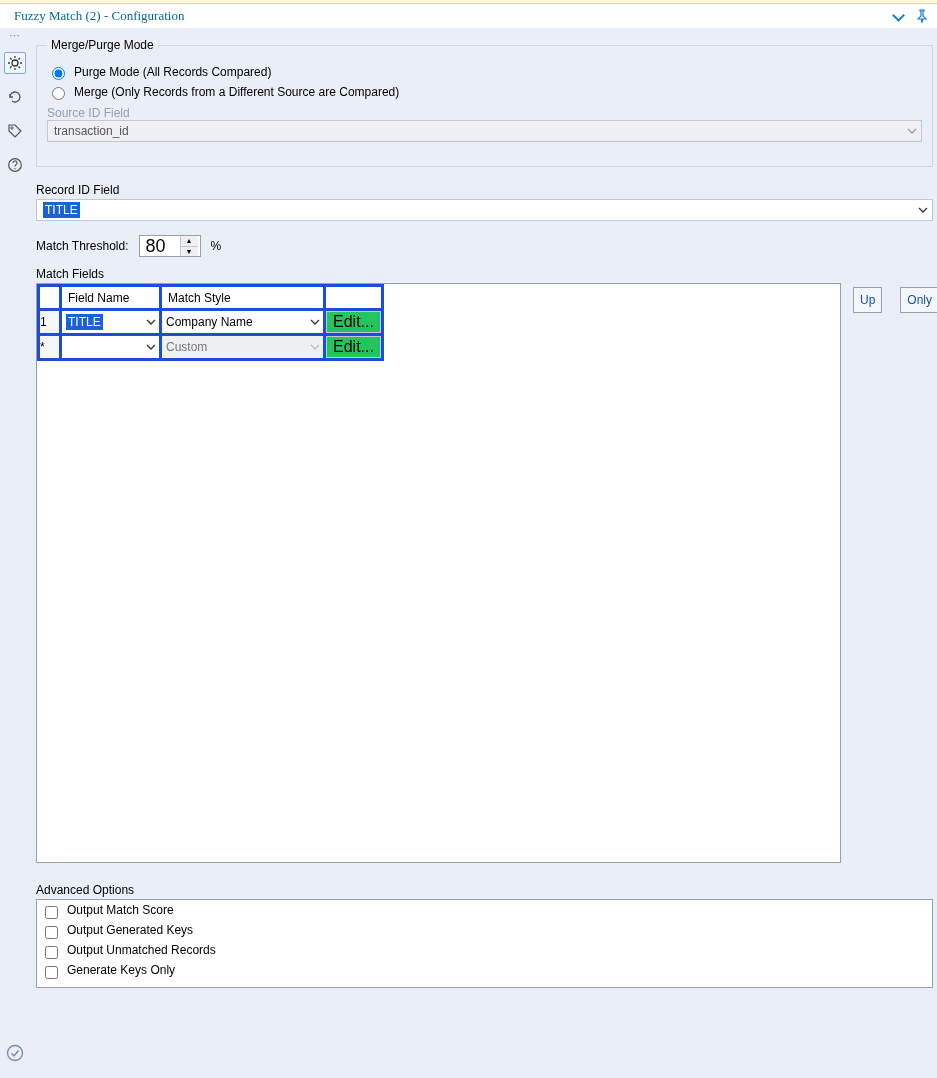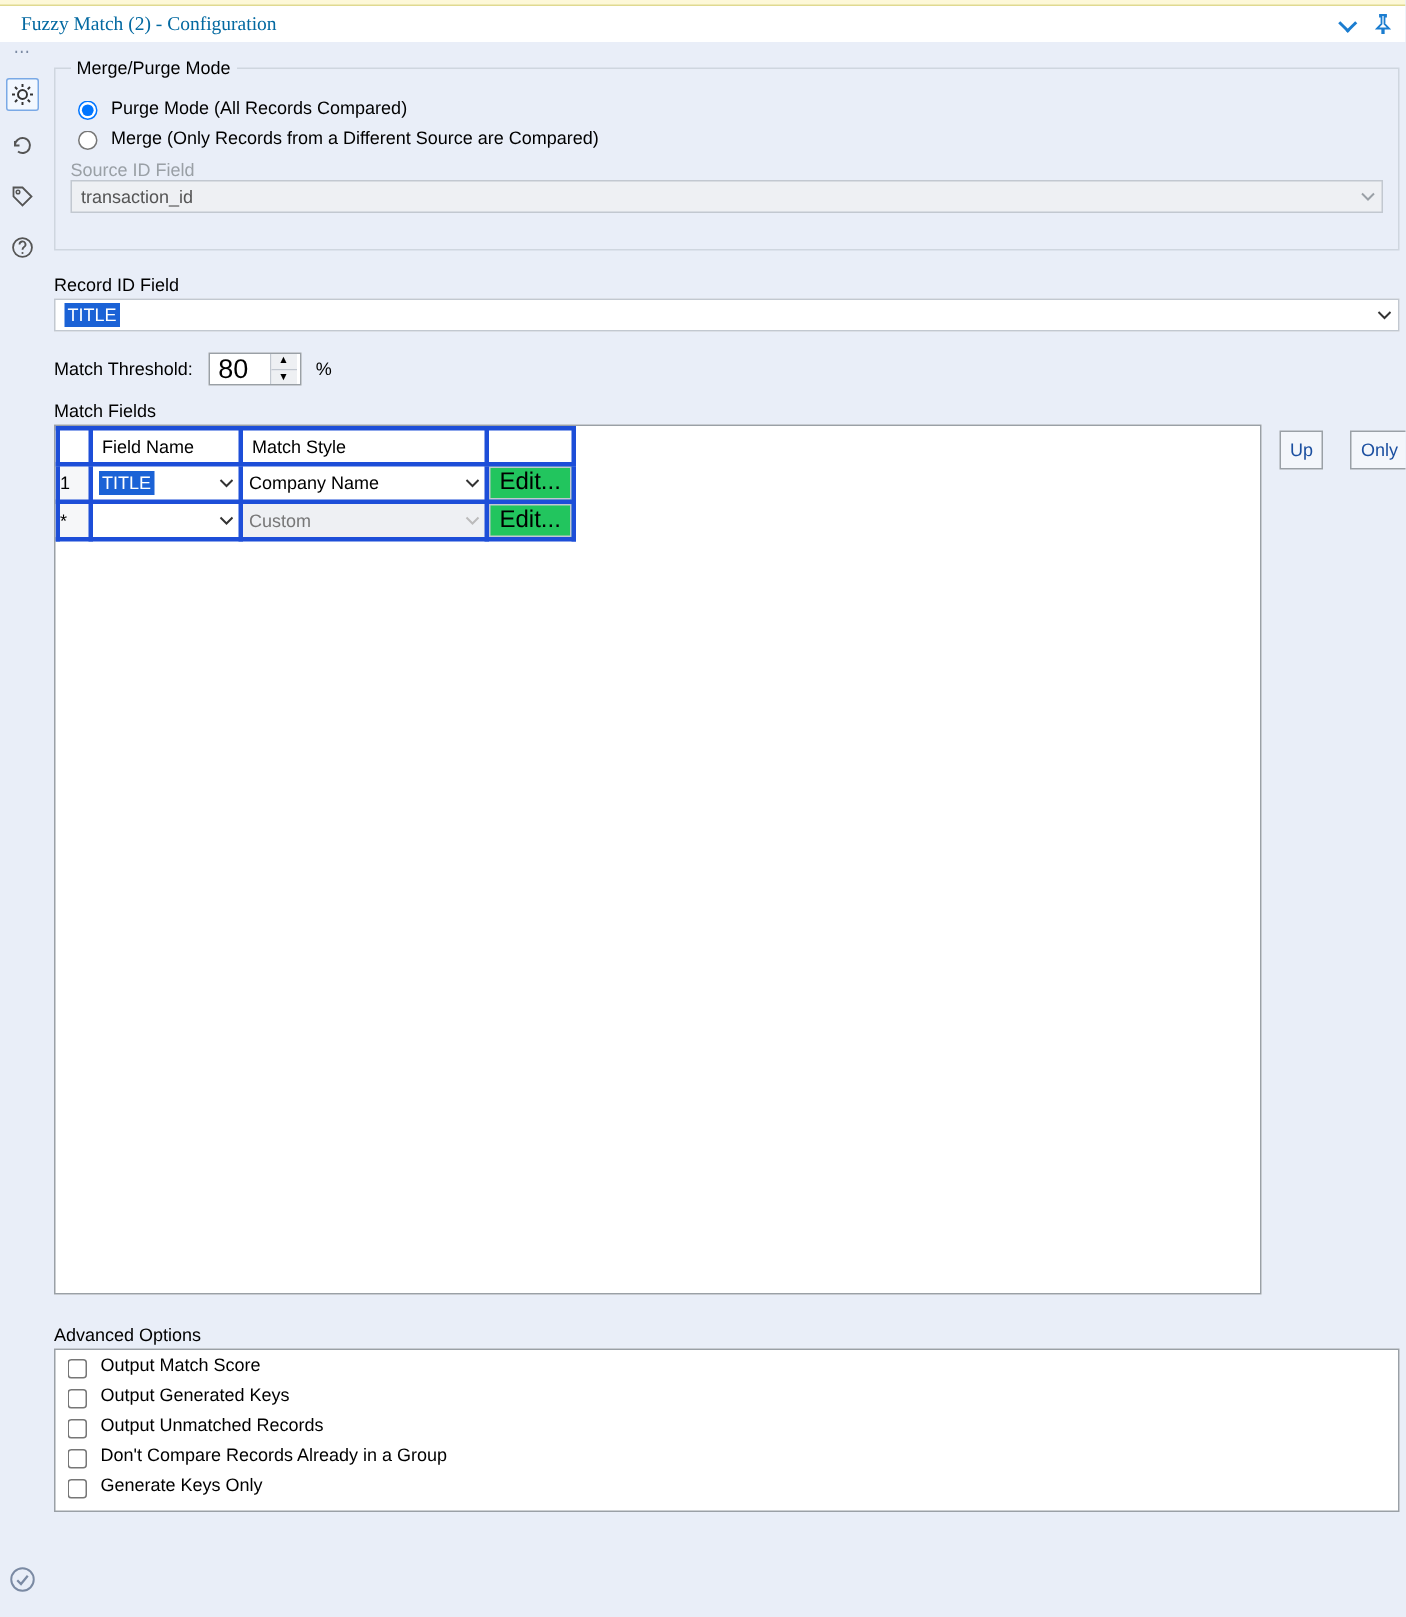--- a/index.html
+++ b/index.html
@@ -430,24 +430,20 @@
           <label class="chk-row">
             <input type="checkbox" style="">
             <span>Output Generated Keys</span>
           </label>
           <label class="chk-row">
             <input type="checkbox" style="">
             <span>Output Unmatched Records</span>
           </label>
           <label class="chk-row">
             <input type="checkbox" style="">
-            <span>Don't Compare Records Already in a Group</span>
-          </label>
-          <label class="chk-row">
-            <input type="checkbox" style="">
             <span>Generate Keys Only</span>
           </label>
         </div>
       </div>
 
     </div>
   </div>
 </div>
 
 </body></html>

